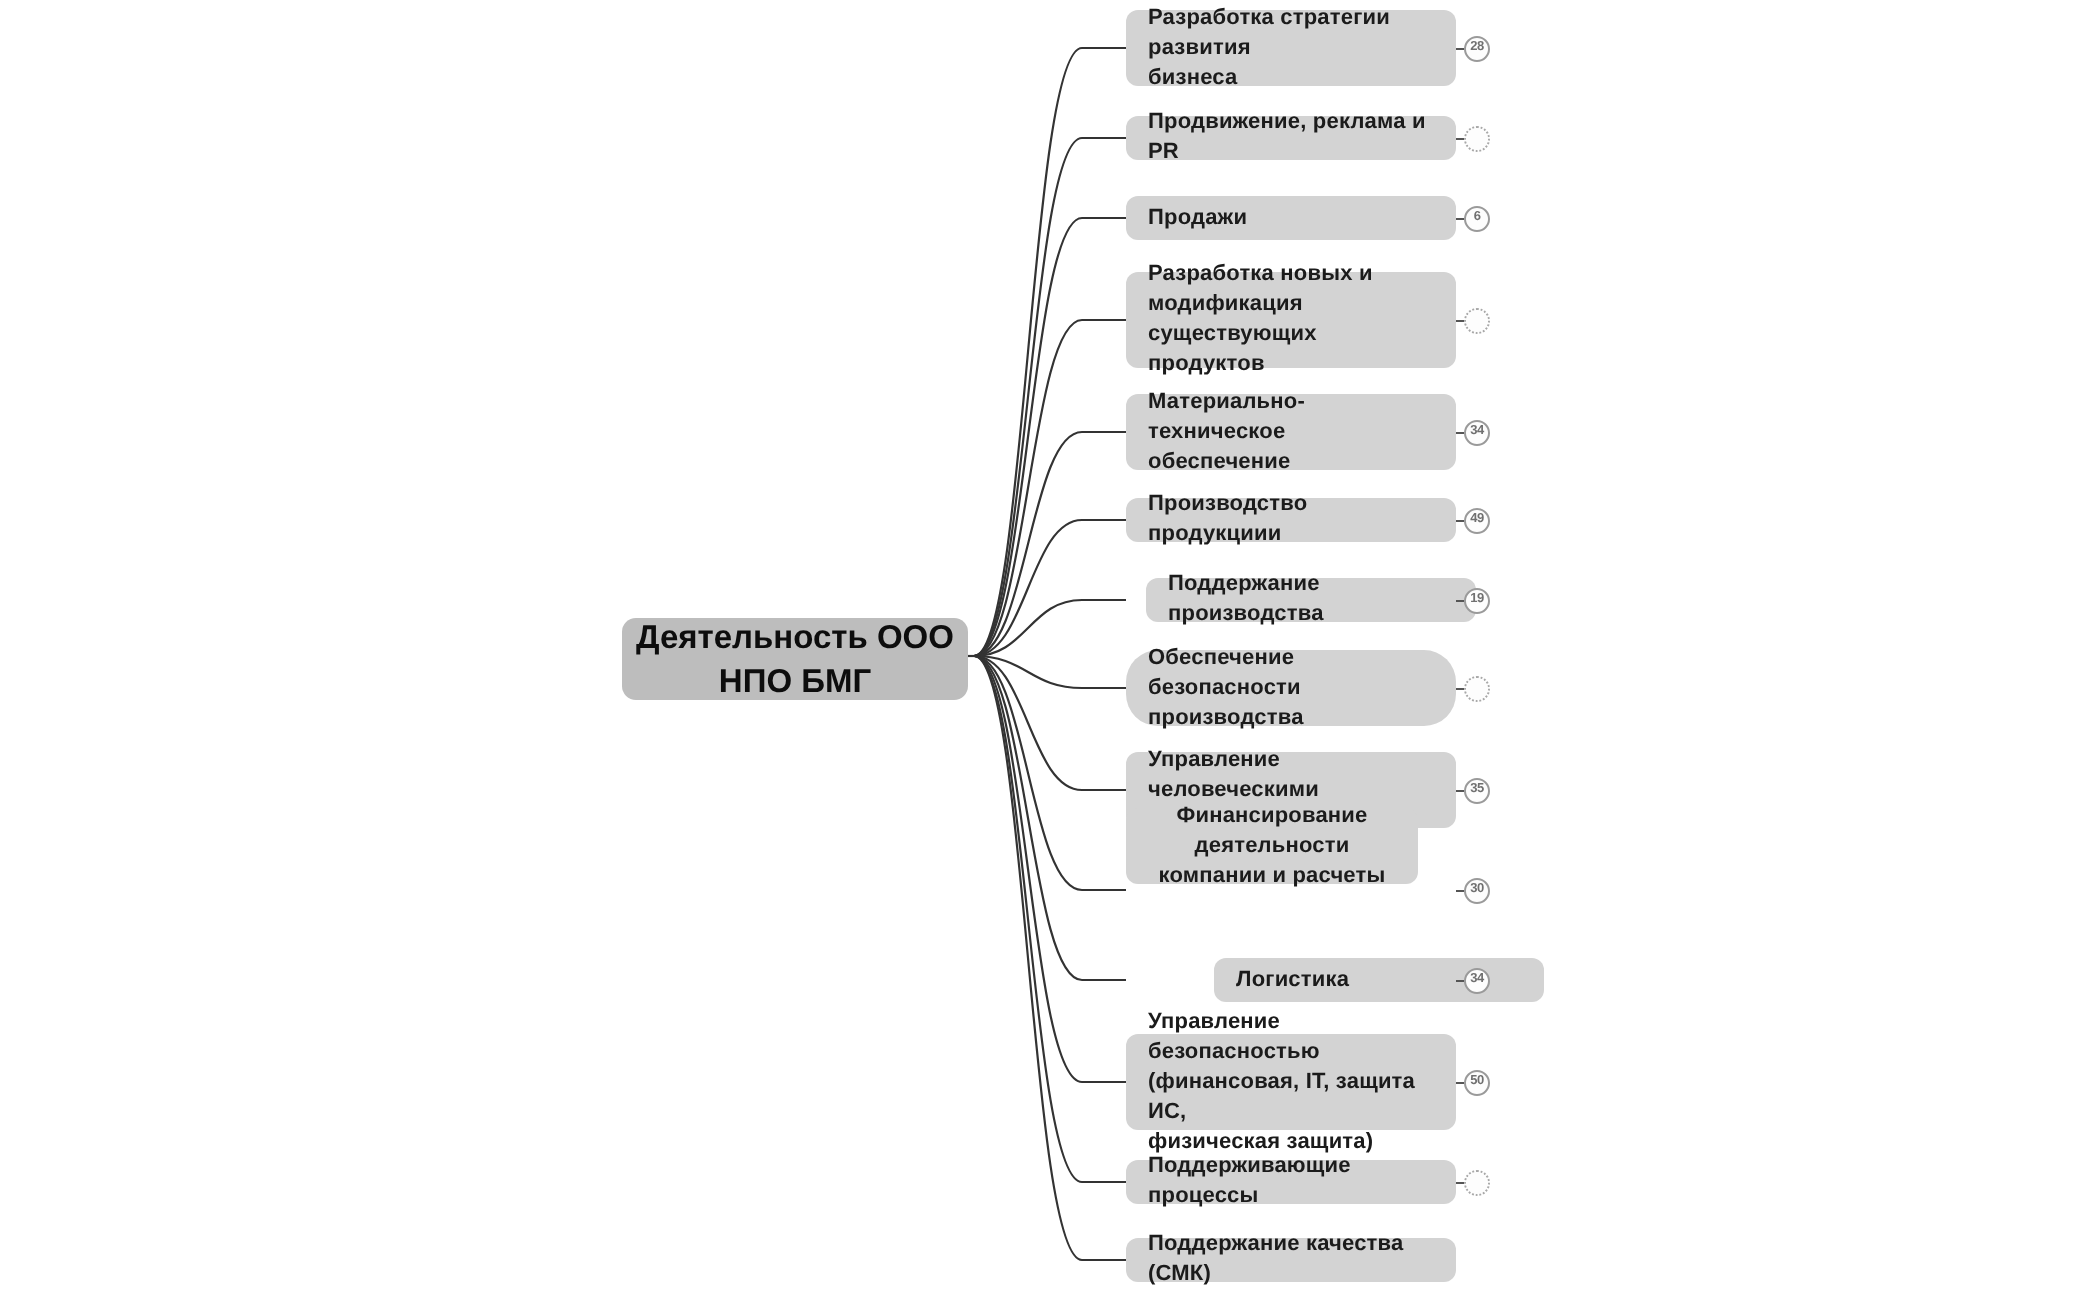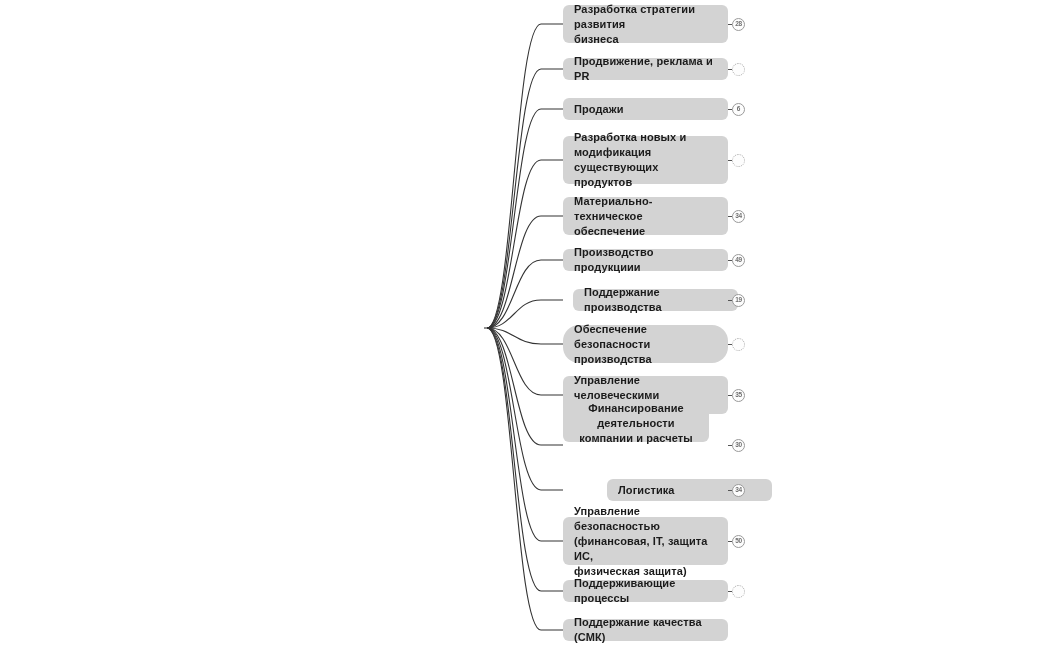--- a/index.html
+++ b/index.html
@@ -110,20 +110,24 @@
       <path d="M 487 328 C 513 328, 515 300, 541 300 L 563 300" stroke="#333333" stroke-width="1.1" fill="none"></path>
       <path d="M 487 328 C 513 328, 515 344, 541 344 L 563 344" stroke="#333333" stroke-width="1.1" fill="none"></path>
       <path d="M 487 328 C 513 328, 515 395, 541 395 L 563 395" stroke="#333333" stroke-width="1.1" fill="none"></path>
       <path d="M 487 328 C 513 328, 515 445, 541 445 L 563 445" stroke="#333333" stroke-width="1.1" fill="none"></path>
       <path d="M 487 328 C 513 328, 515 490, 541 490 L 563 490" stroke="#333333" stroke-width="1.1" fill="none"></path>
       <path d="M 487 328 C 513 328, 515 541, 541 541 L 563 541" stroke="#333333" stroke-width="1.1" fill="none"></path>
       <path d="M 487 328 C 513 328, 515 591, 541 591 L 563 591" stroke="#333333" stroke-width="1.1" fill="none"></path>
       <path d="M 487 328 C 513 328, 515 630, 541 630 L 563 630" stroke="#333333" stroke-width="1.1" fill="none"></path>
     </svg>
 
+  <div class="root-node" style="left: 311px; top: 309px; width: 173px; height: 41px;">
+    <span class="root-label">Деятельность ООО
+НПО БМГ</span>
+  </div>
 
   <div id="node-layer">
       <div class="node" style="left: 563px; top: 5px; width: 165px; height: 38px;">
         <span class="node-label">Разработка стратегии развития
 бизнеса</span>
       </div>
       <div class="badge-stub" style="left: 728px; top: 24px;"></div>
       <div class="badge" style="left: 732px; top: 18px;">
         <span class="badge-count">28</span>
       </div>

